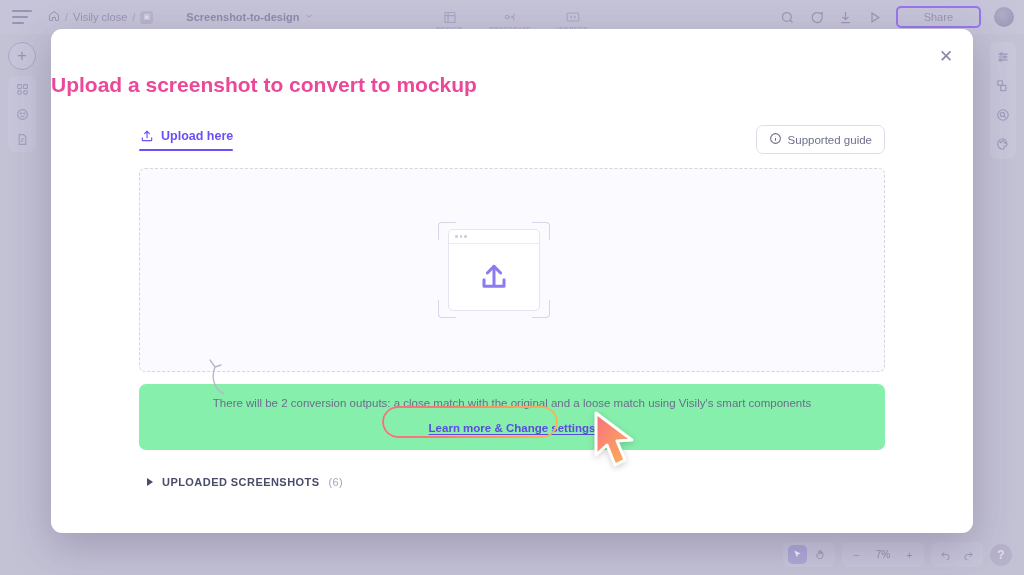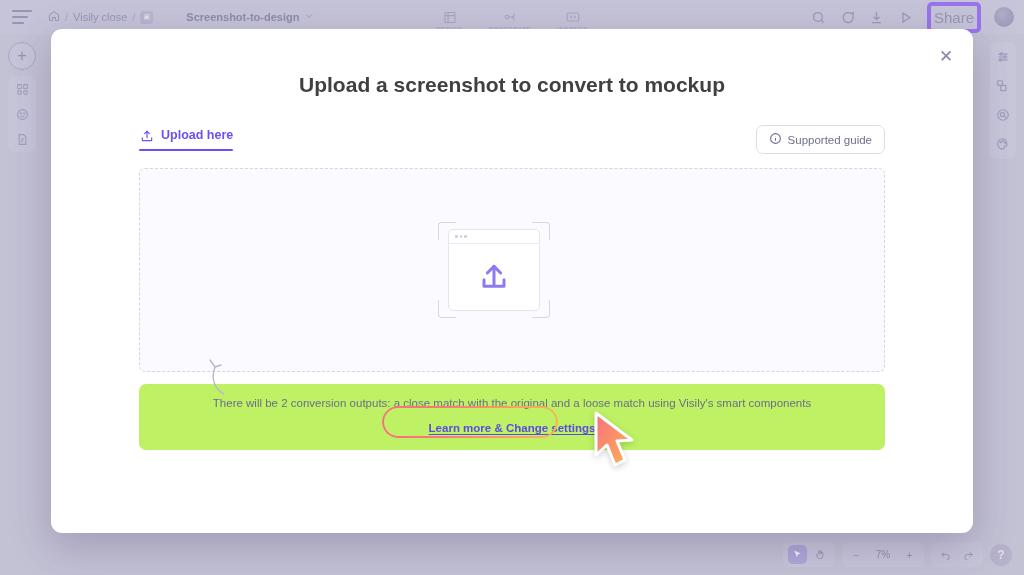--- a/index.html
+++ b/index.html
@@ -52,22 +52,22 @@
   .tmode { display:flex; flex-direction:column; align-items:center; gap:1px; padding-bottom:2px; }
   .tmode .tmi { width: 20px; height: 16px; display:flex; align-items:center; justify-content:center; color:#9f9bbe; }
   .tmode .tml { font-size: 6px; letter-spacing: .6px; color:#a5a1c2; font-weight:600; }
 
   .topright {
     position: absolute; right: 10px; top: 0; height: 34px;
     display: flex; align-items: center; gap: 13px;
   }
   .ticon { width: 16px; height: 16px; color: #8e8aae; display:flex; align-items:center; justify-content:center; }
   .share-btn {
-    border: 4px solid #8b5cf6; border-radius: 5px;
-    padding: 3px 3px; font-size: 15px; color: #8b87ab;
+    border: 2px solid #8b5cf6; border-radius: 5px;
+    padding: 3px 26px; font-size: 11px; color: #8b87ab;
   }
   .avatar {
     width: 20px; height: 20px; border-radius: 50%;
     background: radial-gradient(circle at 40% 35%, #a8a4c4, #8b87a9);
   }
 
   .lsidebar {
     position: absolute; left: 6px; top: 42px;
     width: 32px;
     display: flex; flex-direction: column; align-items: center; gap: 6px;
@@ -121,32 +121,31 @@
     box-shadow: 0 12px 40px rgba(60,55,100,.28);
     overflow: hidden;
   }
   .modal-close {
     position: absolute; right: 16px; top: 16px;
     width: 22px; height: 22px;
     display: flex; align-items: center; justify-content: center;
     color: #8b87a8; font-size: 17px; line-height: 1;
   }
   .modal-title {
-    text-align: center;
-    font-size: 21px; font-weight: 700; color: #404040;
+    font-size: 21px; font-weight: 700; color: #ec4899;
     margin-top: 44px;
   }
 
   .tabrow {
     display: flex; align-items: center;
     margin: 28px 88px 0 88px;
     position: relative;
   }
   .tab {
-    display: flex; align-items: flex-start; gap: 7px;
+    display: flex; align-items: center; gap: 7px;
     font-size: 12.5px; color: #5a5c78;
     padding-bottom: 8px;
     margin-right: 22px;
     position: relative;
   }
   .tab.active { color: #6c4ff7; font-weight: 600; }
   .tab.active::after {
     content: ""; position: absolute; left: 0; right: 0; bottom: 0;
     height: 2.5px; background: #6c4ff7; border-radius: 2px;
   }
@@ -187,21 +186,21 @@
     position:absolute; left: 0; right: 0; top: 16px; bottom: 0;
     display:flex; align-items:center; justify-content:center;
   }
   .dz-text { }
   .dz-head { font-size: 19px; font-weight: 600; color: #8d90ad; letter-spacing: .1px;}
   .dz-head .lnk { color: #6c4ff7; }
   .dz-sub { margin-top: 7px; font-size: 11.5px; color: #9a9cb4; }
 
   .infobar {
     margin: 12px 88px 0 88px;
-    background: #bef264;
+    background: #86efac;
     border-radius: 7px;
     padding: 13px 10px 14px;
     text-align: center;
     position: relative;
   }
   .infobar-text { font-size: 11.5px; color: #6b6d8c; }
   .infobar-link-wrap { margin-top: 9px; position: relative; display: inline-block; }
   .infobar-link {
     font-size: 11.5px; color: #5b4be0; font-weight: 600;
     text-decoration: underline; text-underline-offset: 2px;
@@ -487,20 +486,25 @@
       <path d="M8 4l5 7M13 11l6-2" stroke-linecap="round"></path>
     </svg>
     <div class="infobar-text">There will be 2 conversion outputs: a close match with the original and a loose match using Visily's smart components</div>
     <div class="infobar-link-wrap">
       <span class="highlight-ring"></span>
       <a class="infobar-link">Learn more &amp; Change settings</a>
     </div>
   </div>
 
   <div class="sections">
+    <div class="section-row">
+      <span class="caret"></span>
+      <span class="section-label">UPLOADED SCREENSHOTS</span>
+      <span class="section-count">(6)</span>
+    </div>
   </div>
 </div>
 
 <svg class="big-cursor" viewBox="0 0 56 64">
   <defs>
     <linearGradient id="cg" x1="0" y1="0" x2="1" y2="1">
       <stop offset="0%" stop-color="#f8707f"></stop>
       <stop offset="100%" stop-color="#fbb454"></stop>
     </linearGradient>
   </defs>

